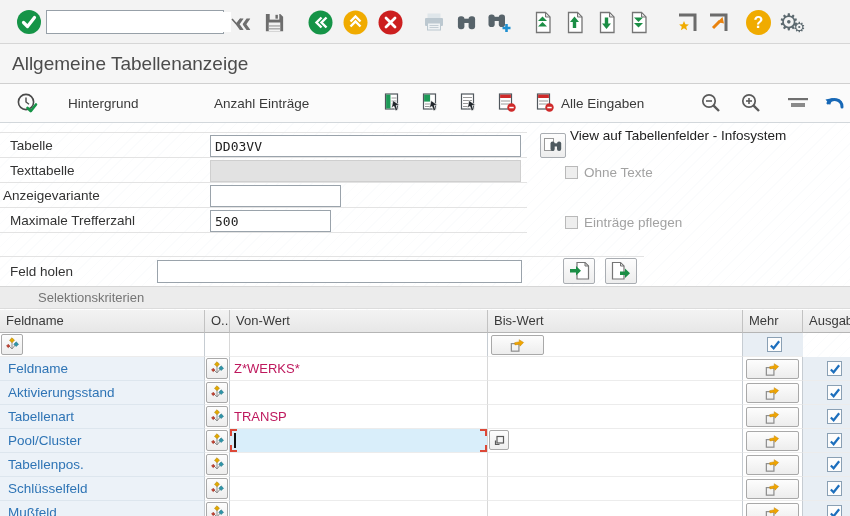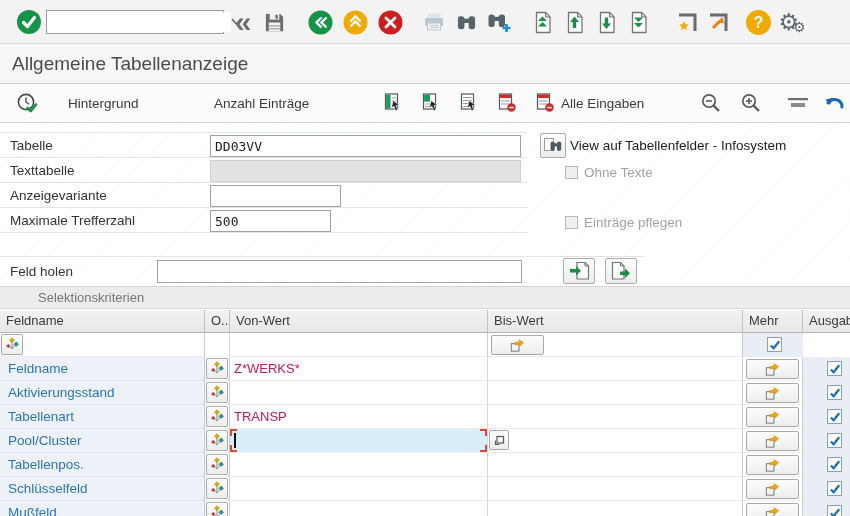--- a/index.html
+++ b/index.html
@@ -320,37 +320,37 @@
     <div class="sep" style="left:0;top:84px;width:527px;"></div>
     <div class="sep" style="left:0;top:109px;width:527px;"></div>
     <div class="sep" style="left:0;top:133px;width:644px;"></div>
 
     <span class="fld-label" style="left:10px;top:15px;">Tabelle</span>
     <input class="inp" style="left: 210px; top: 12px; width: 311px;" value="DD03VV">
 
     <span class="fld-label" style="left:10px;top:40px;">Texttabelle</span>
     <input class="inp disabled" style="left: 210px; top: 37px; width: 311px;" disabled="" value="">
 
-    <span class="fld-label" style="left:10px;top:65px;">Anzeigevariante</span>
+    <span class="fld-label" style="left:3px;top:65px;">Anzeigevariante</span>
     <input class="inp" style="left: 210px; top: 62px; width: 131px;" value="">
 
     <span class="fld-label" style="left:10px;top:90px;">Maximale Trefferzahl</span>
     <input class="inp" style="left: 210px; top: 87px; width: 121px;" value="500">
 
     <button class="mini-btn" style="left:540px;top:10px;width:26px;height:25px;">
       <svg width="20" height="20" viewBox="0 0 20 20">
         <rect x="1.5" y="2.5" width="9" height="12" fill="#fff" stroke="#9a9a9a"></rect>
         <g fill="#4e5a60">
           <rect x="7.5" y="5.5" width="4.2" height="9.5" rx="2"></rect>
           <rect x="14" y="5.5" width="4.2" height="9.5" rx="2"></rect>
           <rect x="11" y="7.3" width="3.6" height="3.2"></rect>
         </g>
       </svg>
     </button>
-    <span class="info-label" style="left:570px;top:15px;">View auf Tabellenfelder - Infosystem</span>
+    <span class="info-label" style="left:570px;top:5px;">View auf Tabellenfelder - Infosystem</span>
 
     <span class="chk" style="left:565px;top:43px;"></span>
     <span class="chk-label" style="left:584px;top:42px;">Ohne Texte</span>
 
     <span class="chk" style="left:565px;top:93px;"></span>
     <span class="chk-label" style="left:584px;top:92px;">Einträge pflegen</span>
 
     <span class="fld-label" style="left:10px;top:141px;">Feld holen</span>
     <input class="inp" style="left: 157px; top: 137px; width: 365px; height: 23px;" value="">
     <button class="mini-btn" style="left:563px;top:135px;width:32px;height:26px;">

